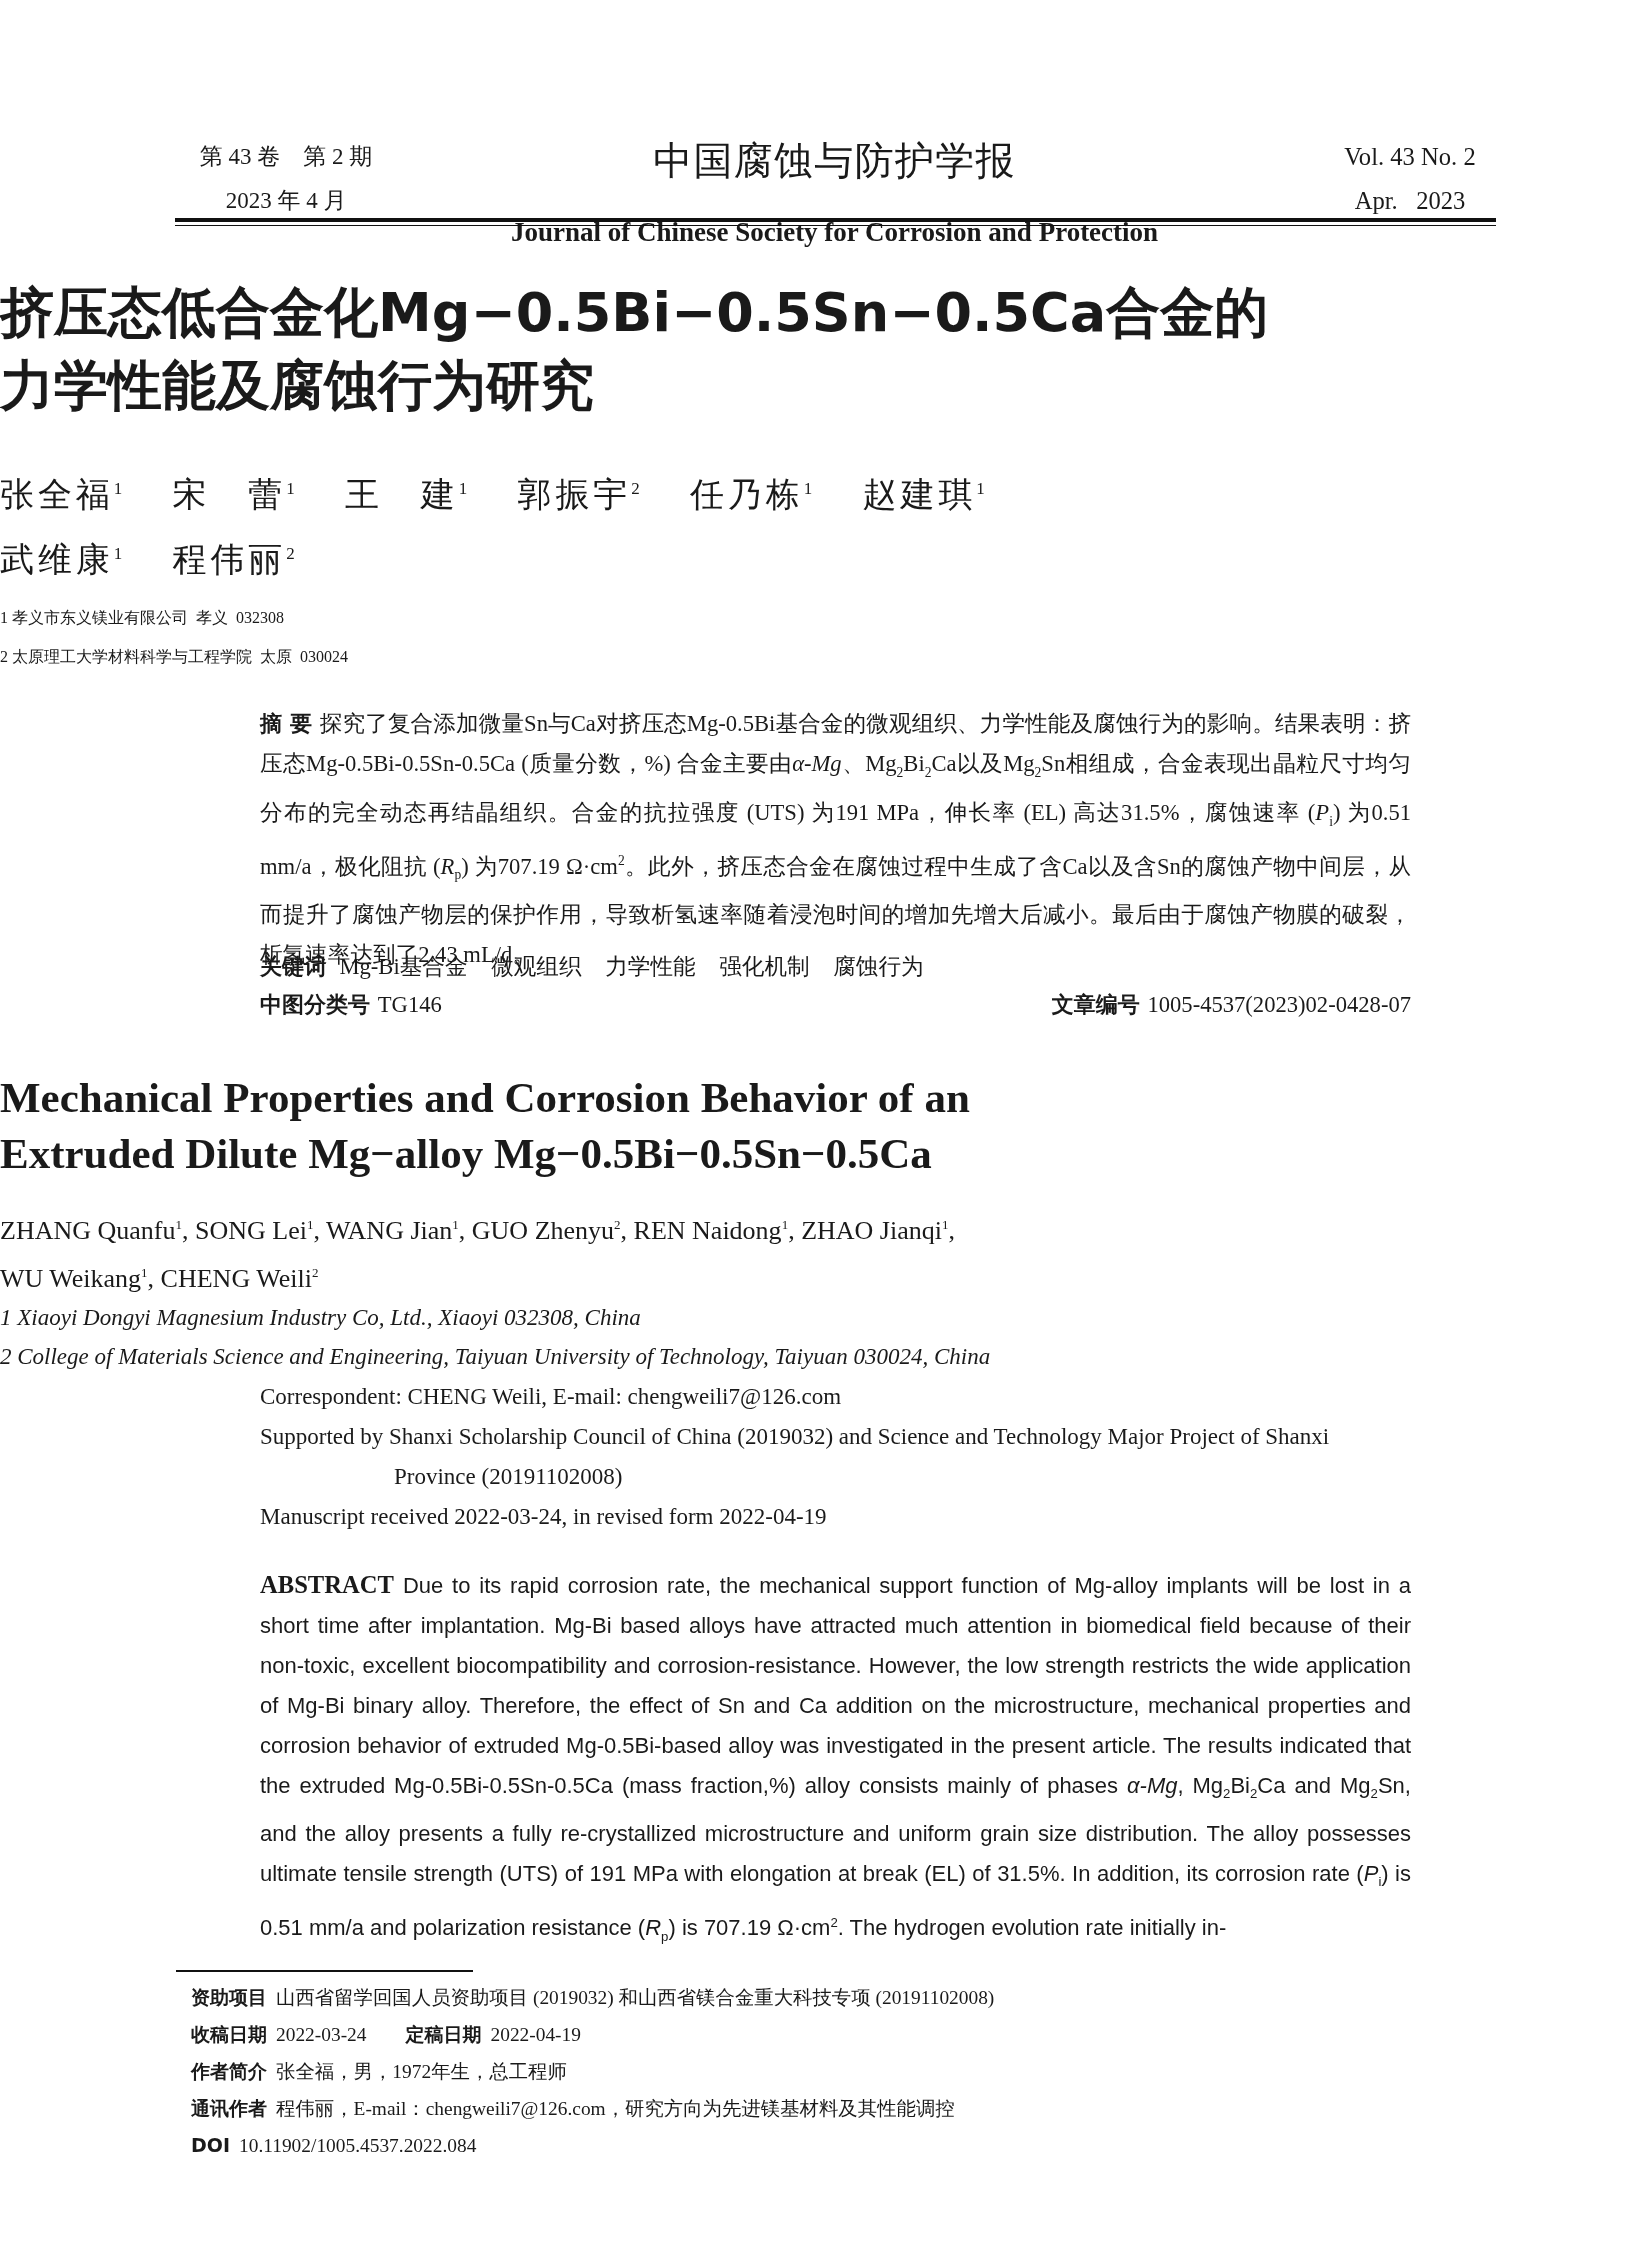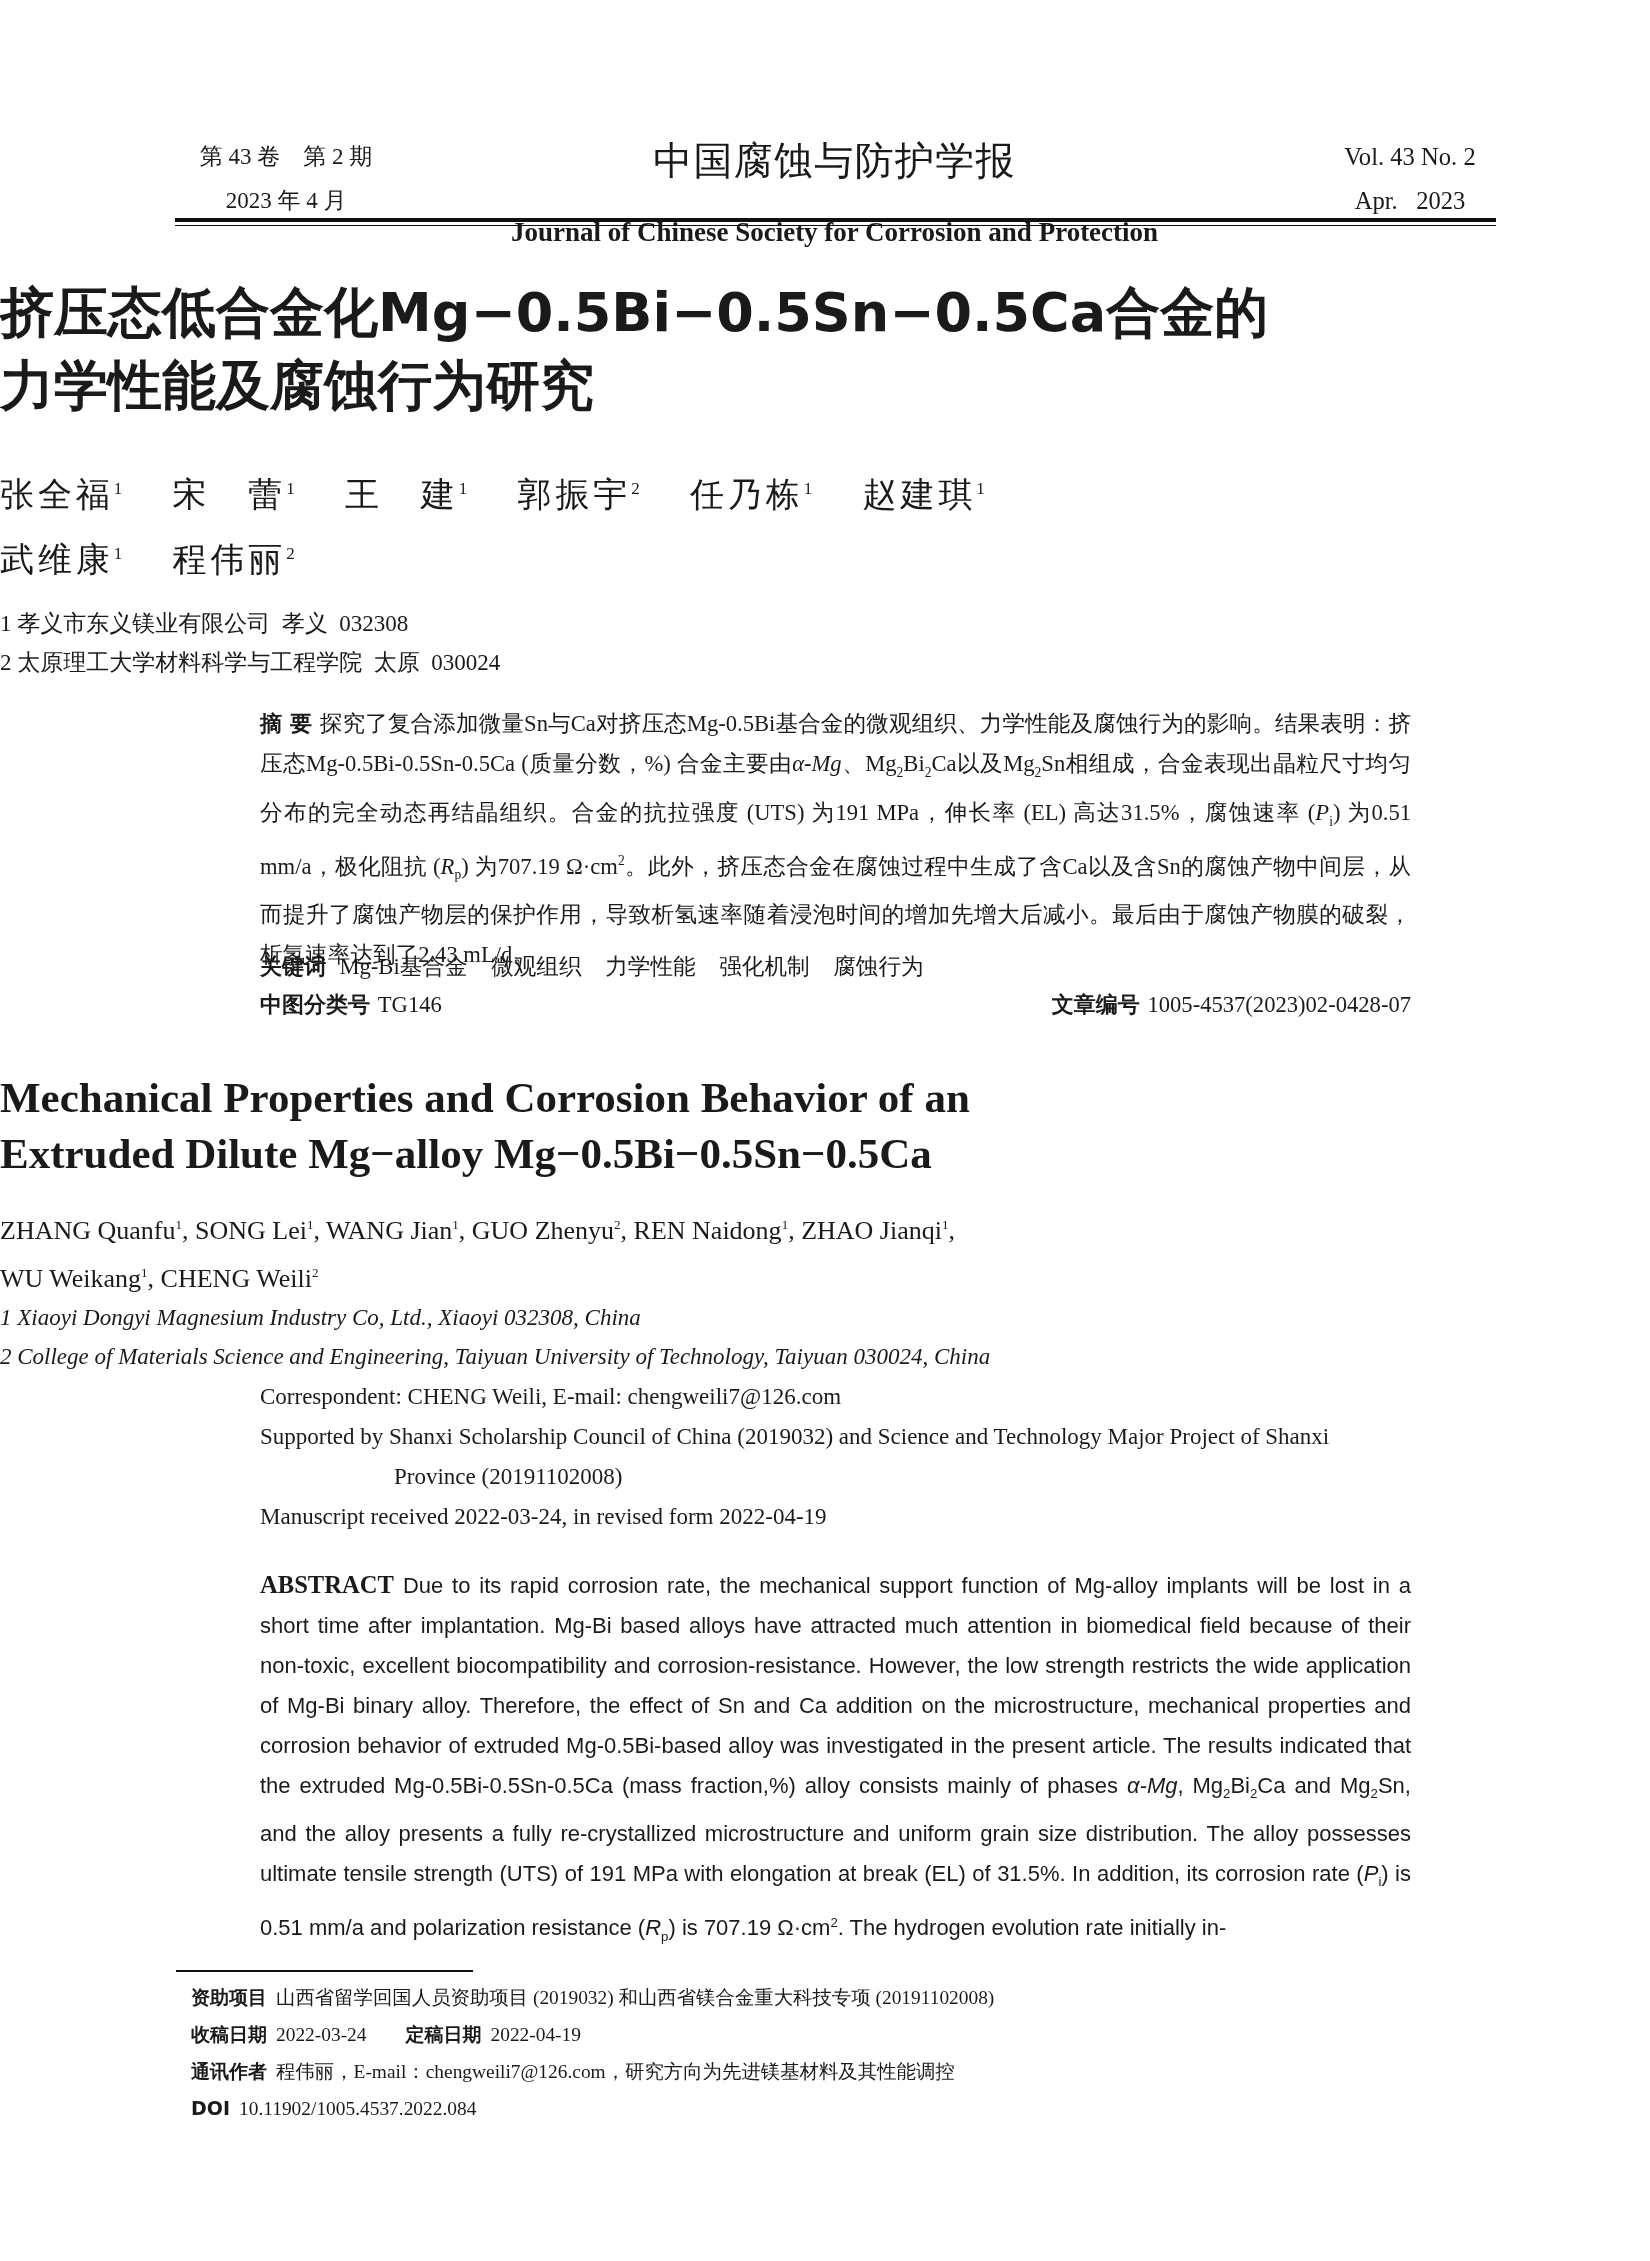--- a/index.html
+++ b/index.html
@@ -13,21 +13,21 @@
   .hdr-right { left:1313px; width:194px; text-align:center; font-size:24.6px; line-height:1; }
   .hdr-cn { left:453px; width:763px; text-align:center; font-size:39px; top:134px; letter-spacing:1.3px; font-weight:400; }
   .hdr-en { left:453px; width:763px; text-align:center; font-size:27px; top:186px; font-weight:700;margin-top:31px; }
   .rule-thick { left:175px; width:1321px; height:3.9px; background:#111; top:218px; }
   .rule-thin { left:175px; width:1321px; height:1.3px; background:#111; top:225px; }
 
   
   .title-cn { font-size:54px; font-weight:700; line-height:1.0; font-family:"DejaVu Sans","Liberation Sans",sans-serif; }
   .authors-cn { font-size:34px; letter-spacing:3.9px; }
   .authors-cn sup, .authors-en sup { font-size:0.5em; vertical-align:super; letter-spacing:0; }
-  .aff-cn { font-size:23px; }
+  .aff-cn { font-size:16px; }
 
   
   .abs-cn { left:260px; width:1151px; font-size:22.6px; line-height:40px; text-align:justify; }
   .label-bold { font-weight:700; font-family:"DejaVu Sans","Liberation Sans",sans-serif; font-size:22px; margin-right:7.8px; }
   .kw-row { left:260px; font-size:22.6px; }
   .kw-item { margin-right:18px; }
   .clc-row { left:260px; width:1151px; font-size:22.6px; }
   .artno { position:absolute; right:0; top:0; }
 
   
@@ -124,16 +124,17 @@
 </div>
 
 <div class="abs abs-en" style="top:1565px;">
   <span class="label">ABSTRACT</span><span>Due to its rapid corrosion rate, the mechanical support function of Mg-alloy implants will be lost in a short time after implantation. Mg-Bi based alloys have attracted much attention in biomedical field because of their non-toxic, excellent biocompatibility and corrosion-resistance. However, the low strength restricts the wide application of Mg-Bi binary alloy. Therefore, the effect of Sn and Ca addition on the microstructure, mechanical properties and corrosion behavior of extruded Mg-0.5Bi-based alloy was investigated in the present article. The results indicated that the extruded Mg-0.5Bi-0.5Sn-0.5Ca (mass fraction,%) alloy consists mainly of phases </span><i>α-Mg</i><span>, </span><span>Mg</span><sub>2</sub><span>Bi</span><sub>2</sub><span>Ca</span><span> and </span><span>Mg</span><sub>2</sub><span>Sn</span><span>, and the alloy presents a fully re-crystallized microstructure and uniform grain size distribution. The alloy possesses ultimate tensile strength (UTS) of 191 MPa with elongation at break (EL) of 31.5%. In addition, its corrosion rate (</span><i>P</i><sub>i</sub><span>) is 0.51 mm/a and polarization resistance (</span><i>R</i><sub>p</sub><span>) is 707.19 Ω·cm</span><sup class="s">2</sup><span>. The hydrogen evolution rate initially in-</span>
 </div>
 
 <div class="abs foot-rule"></div>
 <div class="abs foot" style="top:1979px;">
   <div><span class="flabel">资助项目</span><span>山西省留学回国人员资助项目 (2019032) 和山西省镁合金重大科技专项 (20191102008)</span></div>
   <div><span class="flabel">收稿日期</span><span>2022-03-24</span><span class="gap"></span><span class="flabel">定稿日期</span><span>2022-04-19</span></div>
+  <div><span class="flabel">作者简介</span><span>张全福，男，1972年生，总工程师</span></div>
   <div><span class="flabel">通讯作者</span><span>程伟丽，E-mail：chengweili7@126.com，研究方向为先进镁基材料及其性能调控</span></div>
   <div><span class="flabel">DOI</span><span>10.11902/1005.4537.2022.084</span></div>
 </div>
 
 
 </body></html>

